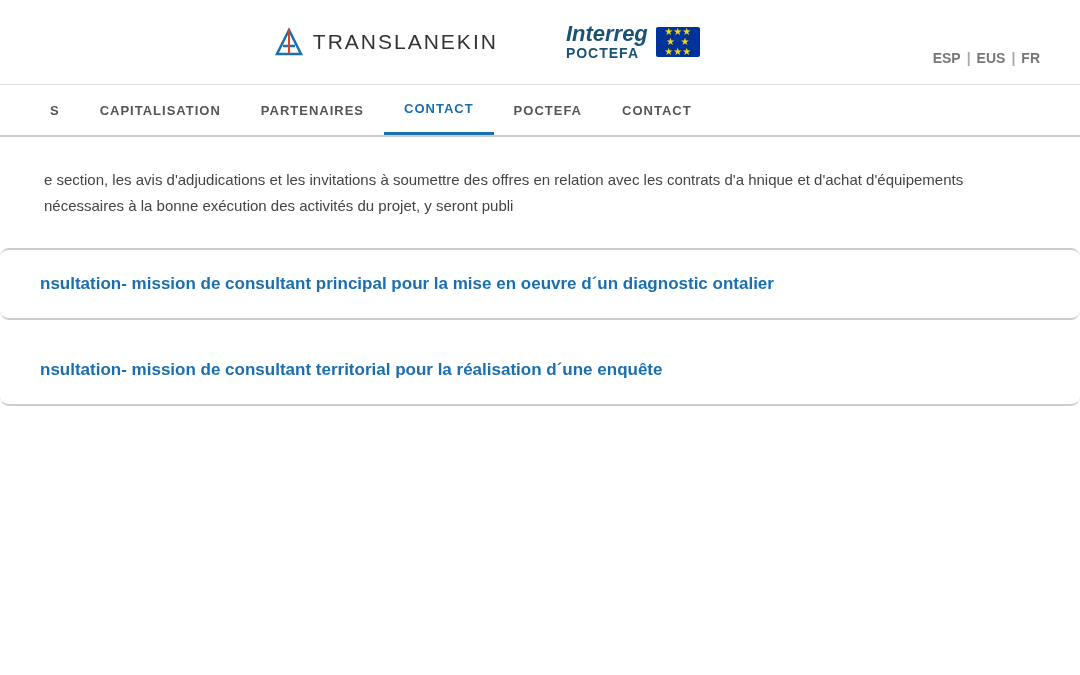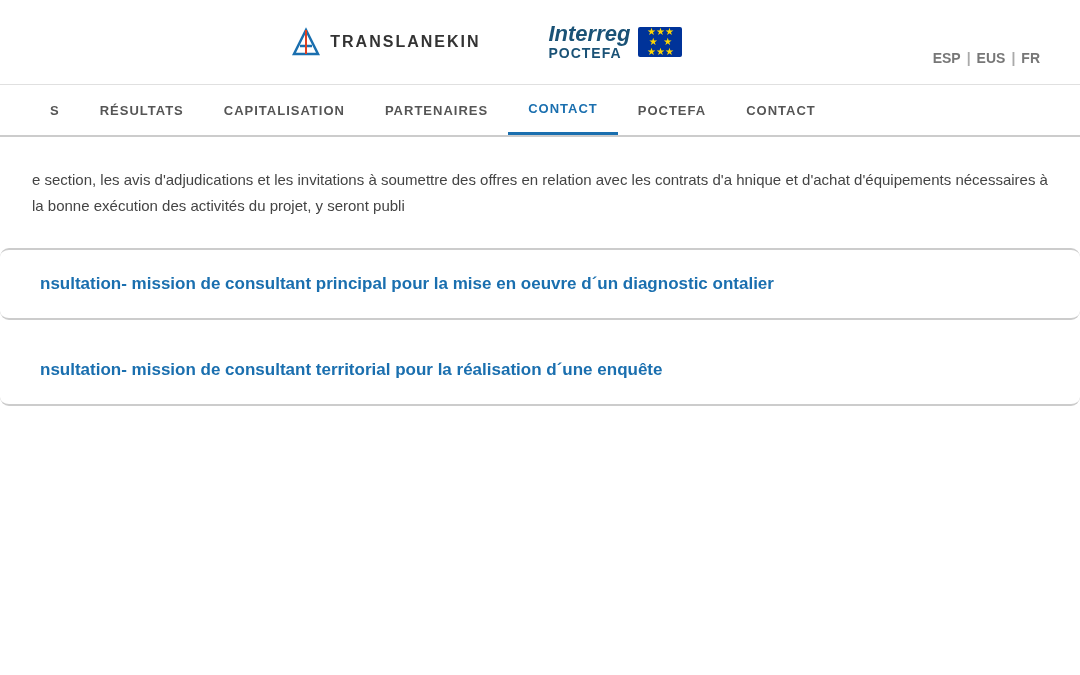--- a/index.html
+++ b/index.html
@@ -39,22 +39,22 @@
       align-items: center;
       gap: 8px;
     }
 
     .logo-icon {
       width: 32px;
       height: 32px;
     }
 
     .logo-text {
-      font-size: 16px;
-      font-weight: 700;
+      font-size: 21px;
+      font-weight: 400;
       letter-spacing: 2px;
       color: #333;
     }
 
     .logo-interreg {
       display: flex;
       align-items: center;
       gap: 8px;
     }
 
@@ -143,21 +143,21 @@
       border-bottom: 3px solid #1a6faf;
     }
 
     
     .main-content {
       padding: 30px 0 30px 0;
       background: #ffffff;
     }
 
     .intro-text {
-      padding: 0 32px;
+      padding: 0 44px;
       margin-bottom: 30px;
       font-size: 15px;
       color: #444;
       line-height: 1.7;
     }
 
     
     .appel-card {
       border-top: 2px solid #cccccc;
       border-bottom: 2px solid #cccccc;
@@ -209,21 +209,20 @@
     <span>ESP</span>
     <span class="separator">|</span>
     <span>EUS</span>
     <span class="separator">|</span>
     <span>FR</span>
   </div>
 </div>
 
 <nav class="nav">
   <a class="nav-item">S</a>
-  <a class="nav-item">RÉSULTATS</a>
   <a class="nav-item">CAPITALISATION</a>
   <a class="nav-item">PARTENAIRES</a>
   <a class="nav-item active">CONTACT</a>
   <a class="nav-item">POCTEFA</a>
   <a class="nav-item">CONTACT</a>
 </nav>
 
 <main class="main-content">
 
   <div class="intro-text">

